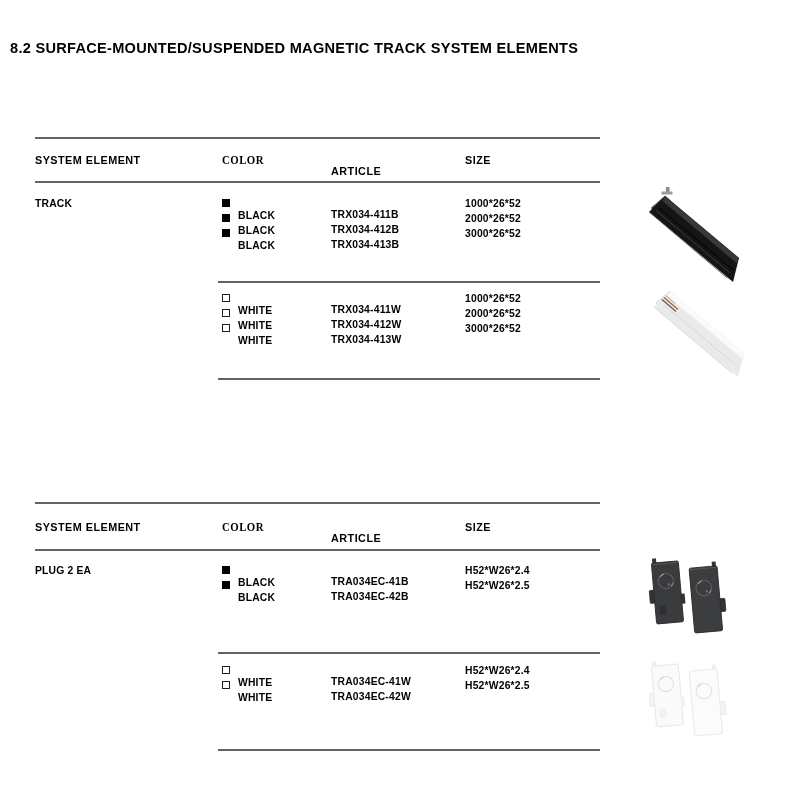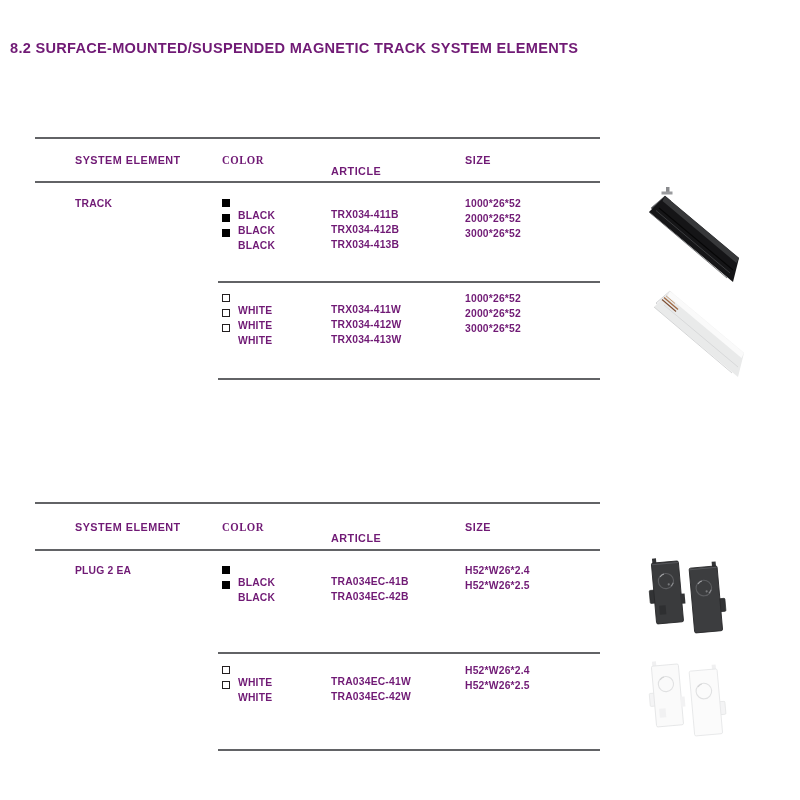--- a/index.html
+++ b/index.html
@@ -1,26 +1,26 @@
 <!DOCTYPE html>
 <html><head>
 <meta charset="utf-8">
 <style>
   html,body{margin:0;padding:0;background:#ffffff;}
   .page{position:relative;width:800px;height:800px;background:#fff;overflow:hidden;
-        font-family:"Liberation Sans",sans-serif;color:#701a75;}
+        font-family:"Liberation Sans",sans-serif;color:#000000;}
   .txt{display:inline-block;transform:scaleX(0.94);transform-origin:0 50%;white-space:nowrap;}
   .title{position:absolute;left:10px;top:39px;font-size:15.5px;font-weight:700;letter-spacing:0.3px;}
   .note{position:absolute;left:36px;top:96px;font-size:14px;font-weight:400;letter-spacing:0.2px;}
   .rule{position:absolute;height:2px;background:#626366;}
   .rule-full{left:35px;width:565px;}
   .rule-part{left:218px;width:382px;}
   .hdr,.cell{position:absolute;font-size:11.5px;font-weight:700;letter-spacing:0.5px;white-space:nowrap;}
   .cell{font-size:11px;letter-spacing:0.2px;}
-  .col-elem{left:35px;margin-left:40px;}
+  .col-elem{left:35px;}
   .col-color{left:222px;font-family:Liberation Serif, serif;}
   .col-colortxt{left:238px;margin-top:12px;}
   .col-article{left:331px;margin-top:11px;}
   .col-size{left:465px;}
   .trow{position:absolute;left:0;width:640px;height:15px;}
   .trow .cell{top:1px;}
   .swatch{position:absolute;left:222px;top:3px;width:8px;height:8px;box-sizing:border-box;}
   .sw-black{background:#000;}
   .sw-white{background:#fff;border:1.6px solid #231f20;}
   .img{position:absolute;}

